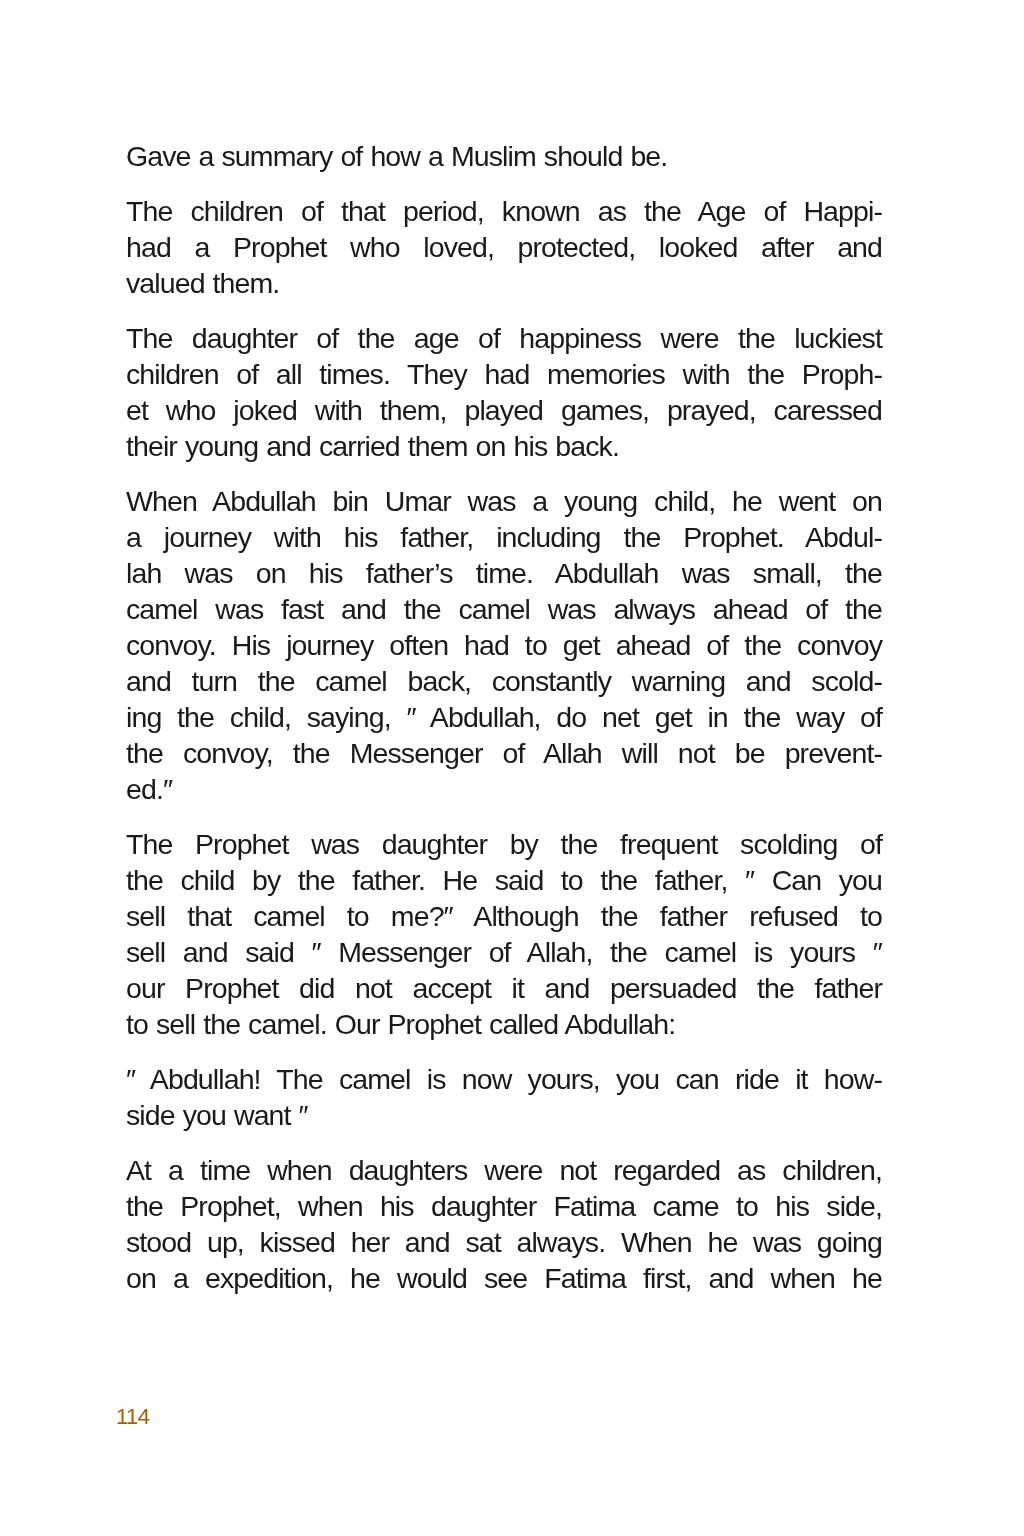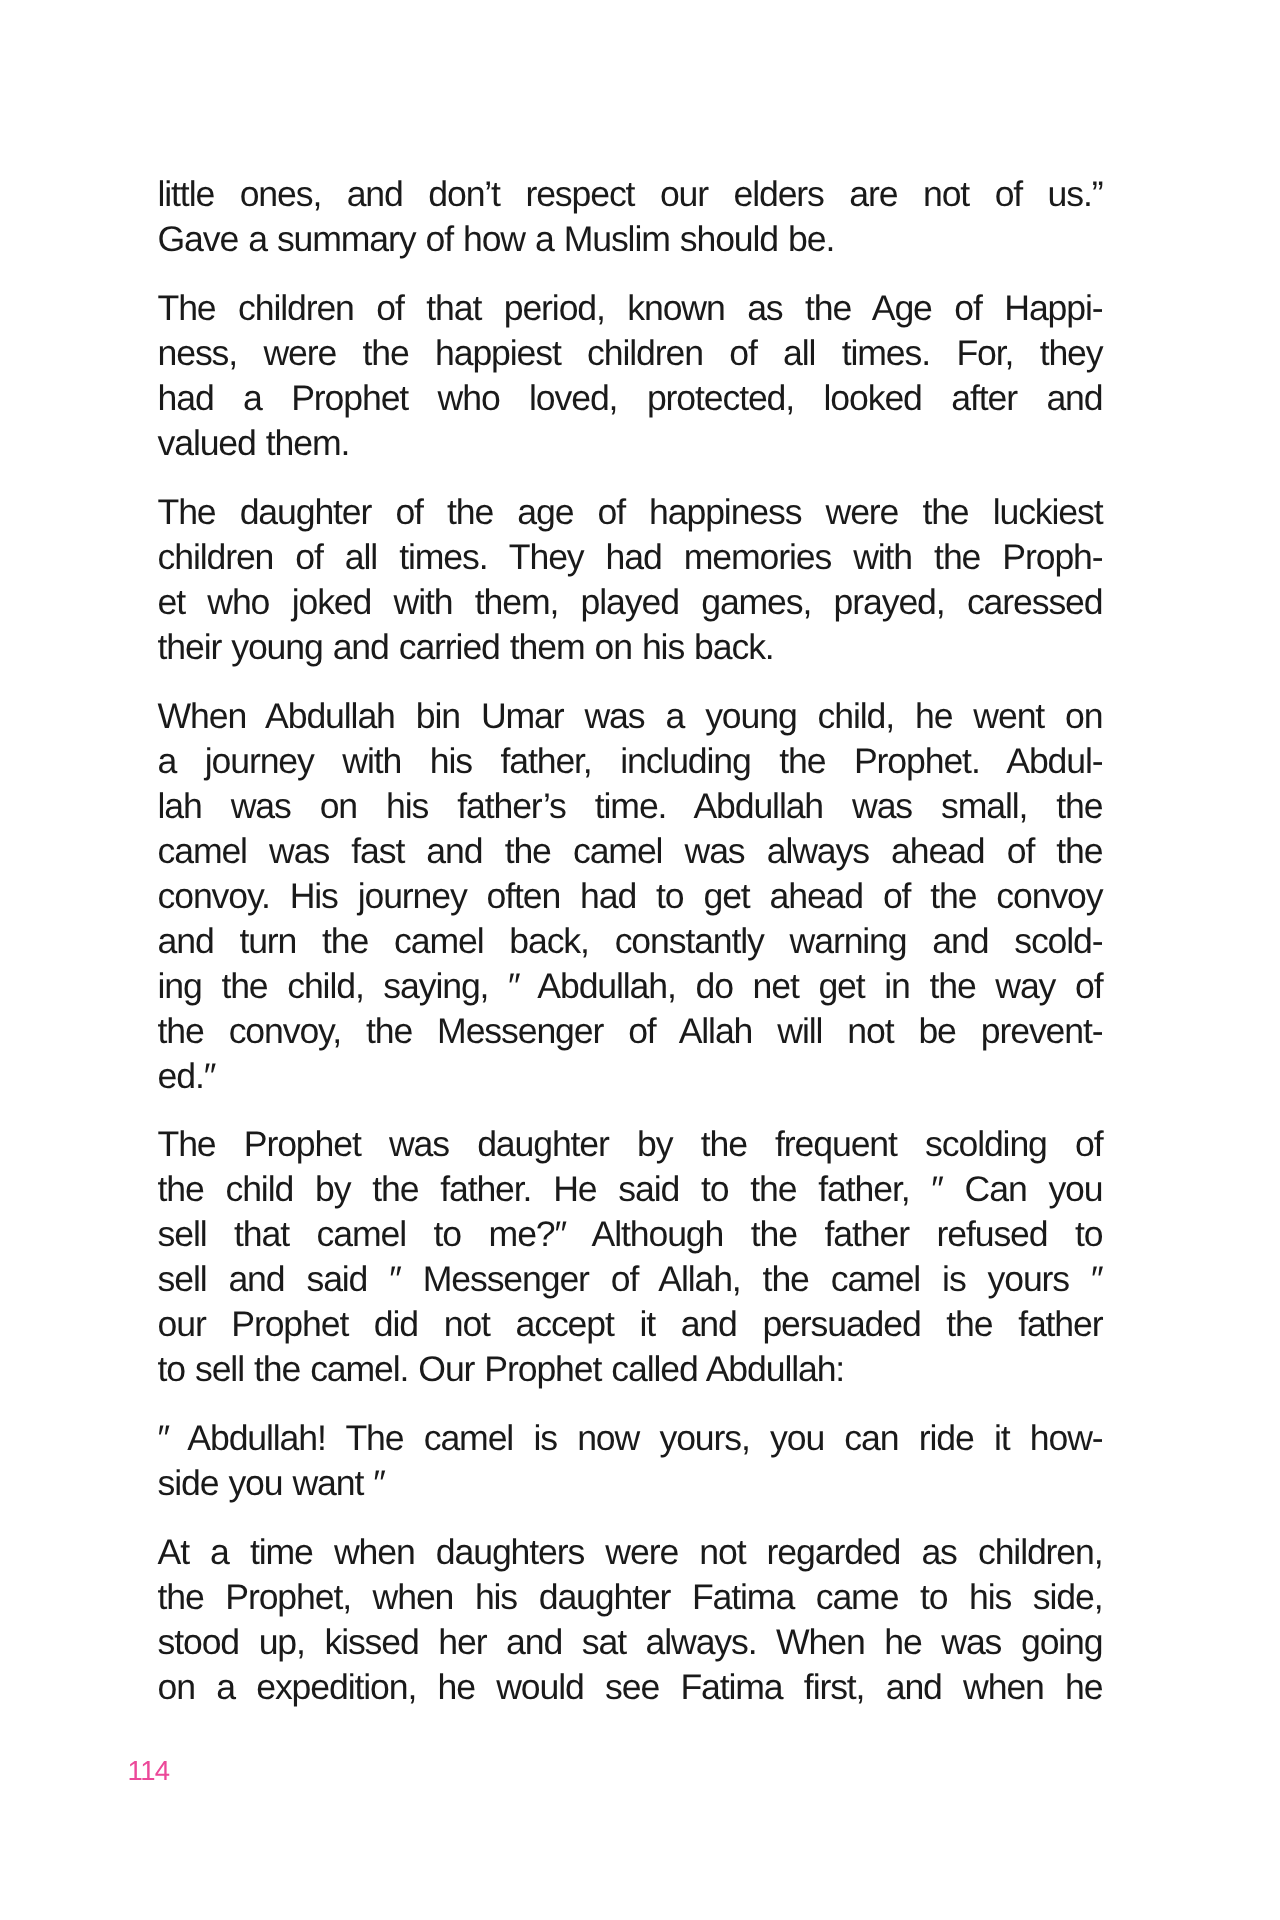--- a/index.html
+++ b/index.html
@@ -33,38 +33,36 @@
     text-align: justify;
     text-align-last: justify;
     letter-spacing: -0.9px;
     word-spacing: 1px;
   }
   .line.last {
     text-align-last: left;
   }
   .page-number {
     position: absolute;
-    left: 102px;
+    left: 116px;
     top: 1404px;
     font-size: 22px;
     letter-spacing: -0.5px;
-    color: #ec4899;
+    color: #a16207;
   }
 </style>
 </head>
 <body>
 
 <div class="page">
   <div class="para">
-    <span class="line">little ones, and don’t respect our elders are not of us.”</span>
     <span class="line last">Gave a summary of how a Muslim should be.</span>
   </div>
   <div class="para">
     <span class="line">The children of that period, known as the Age of Happi-</span>
-    <span class="line">ness, were the happiest children of all times. For, they</span>
     <span class="line">had a Prophet who loved, protected, looked after and</span>
     <span class="line last">valued them.</span>
   </div>
   <div class="para">
     <span class="line">The daughter of the age of happiness were the luckiest</span>
     <span class="line">children of all times. They had memories with the Proph-</span>
     <span class="line">et who joked with them, played games, prayed, caressed</span>
     <span class="line last">their young and carried them on his back.</span>
   </div>
   <div class="para">

